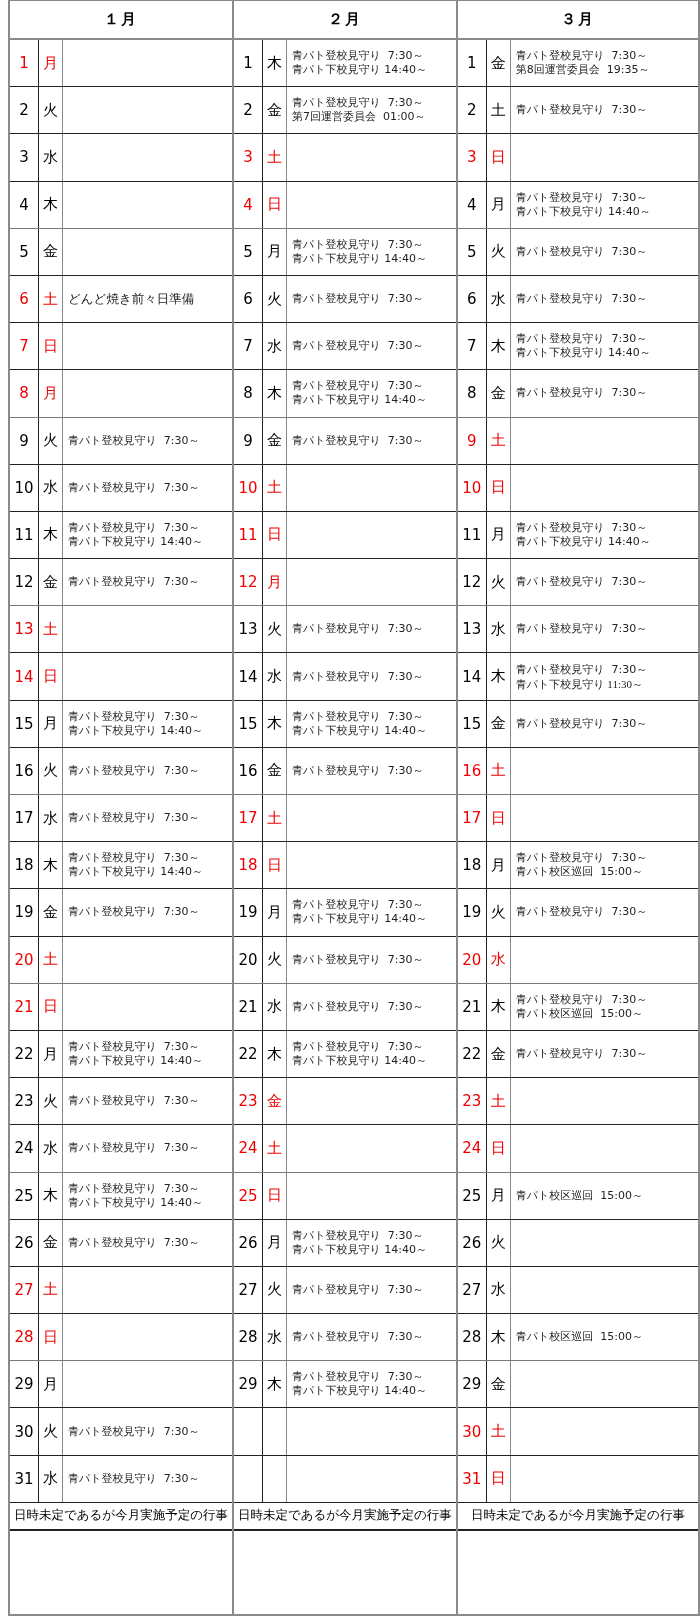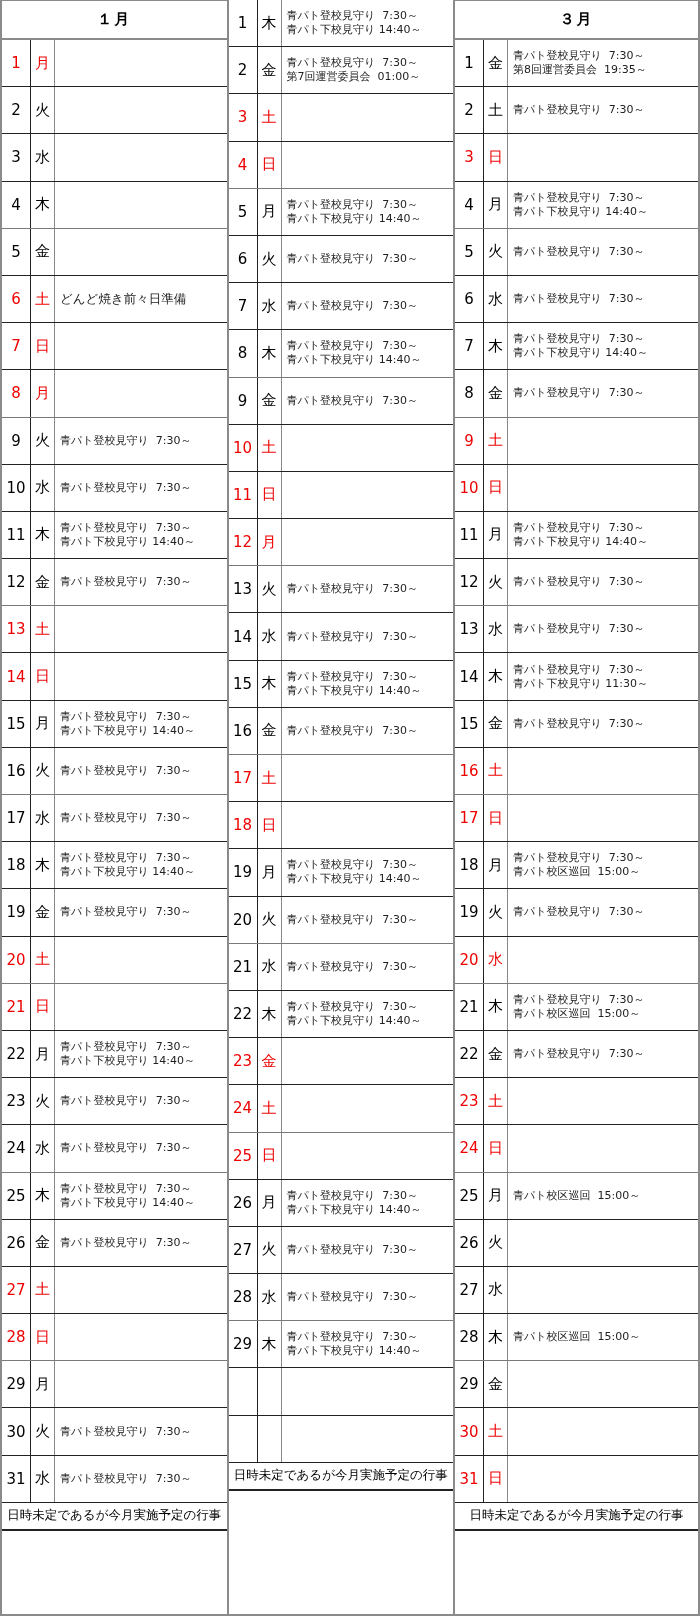--- a/index.html
+++ b/index.html
@@ -1,19 +1,19 @@
 <!DOCTYPE html>
 <html><head>
 <meta charset="utf-8">
 <style>
   html, body { margin:0; padding:0; background:#ffffff; }
   body { width:700px; height:1616px; overflow:hidden; font-family:"DejaVu Sans", sans-serif; color:#000; }
   .sheet { position:relative; width:700px; height:1616px; display:flex; }
   .month { width:233px; height:1616px; display:flex; flex-direction:column; border-left:2px solid #8a8a8a; box-sizing:border-box; }
-  .month:first-child { border-left:2px solid #8a8a8a; }
+  .month:first-child { border-left:2px solid #8a8a8a;margin-left:8px; }
   .month:last-child { border-right:2px solid #8a8a8a; width:254px;justify-content:flex-end; }
   .mhead { height:40px; display:flex; align-items:center; justify-content:center; font-weight:bold; font-size:15px; border-top:1px solid #8a8a8a; border-bottom:2px solid #8a8a8a; box-sizing:border-box; letter-spacing:2px; }
   .rows { display:flex; flex-direction:column; }
   .row { height:47.2px; display:flex; border-bottom:1px solid #222; box-sizing:border-box; }
   .row.thick { border-bottom:1px solid #7a7a7a; }
   .dnum { width:29px; display:flex; align-items:center; justify-content:center; font-size:15px; border-right:1px solid #222; box-sizing:border-box; }
   .wday { width:24px; display:flex; align-items:center; justify-content:center; font-size:15px; border-right:1px solid #888; box-sizing:border-box; }
   .ev { flex:1; display:flex; flex-direction:column; justify-content:center; padding-left:5px; font-size:11px; line-height:14px; color:#222; white-space:nowrap; overflow:hidden; }
   .ev.big { font-size:12.5px; }
   .red { color:#ee0000; }
@@ -217,20 +217,21 @@
           <div class="wday">水</div>
           <div class="ev">
             <div style="white-space: pre;">青パト登校見守り  7:30～</div>
           </div>
         </div>
       </div>
     <div class="flabel">日時未定であるが今月実施予定の行事</div>
     <div class="fblank"></div>
   </div>
   <div class="month">
+    <div class="mhead">２月</div>
     <div class="rows">
         <div class="row">
           <div class="dnum">1</div>
           <div class="wday">木</div>
           <div class="ev">
             <div style="white-space: pre;">青パト登校見守り  7:30～</div>
             <div style="white-space: pre;">青パト下校見守り 14:40～</div>
           </div>
         </div>
         <div class="row">
@@ -521,21 +522,21 @@
           <div class="wday">水</div>
           <div class="ev">
             <div style="white-space: pre;">青パト登校見守り  7:30～</div>
           </div>
         </div>
         <div class="row">
           <div class="dnum">14</div>
           <div class="wday">木</div>
           <div class="ev">
             <div style="white-space: pre;">青パト登校見守り  7:30～</div>
-            <div style="white-space: pre;">青パト下校見守り 11:30～</div>
+            <div style="white-space: pre; font-family: Liberation Serif, serif;">青パト下校見守り 11:30～</div>
           </div>
         </div>
         <div class="row">
           <div class="dnum">15</div>
           <div class="wday">金</div>
           <div class="ev">
             <div style="white-space: pre;">青パト登校見守り  7:30～</div>
           </div>
         </div>
         <div class="row thick">

